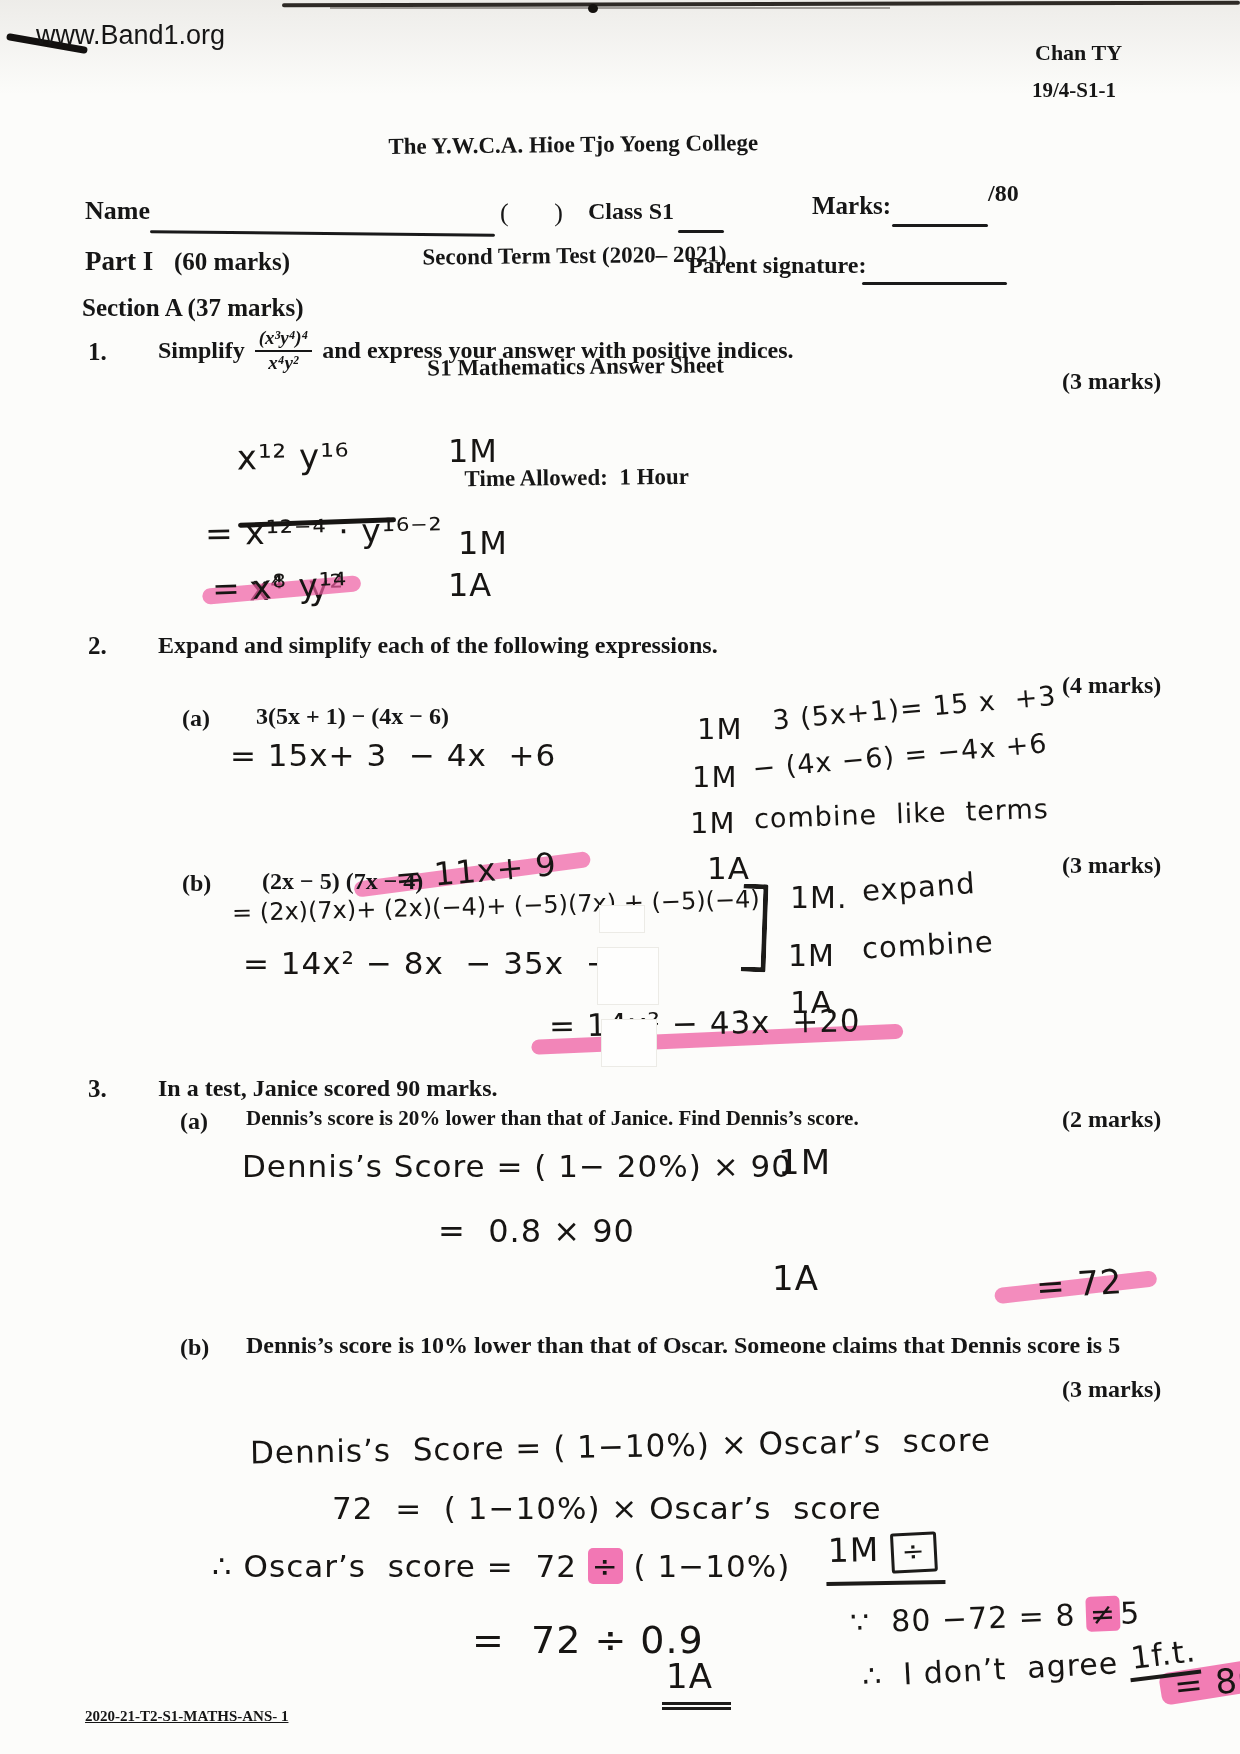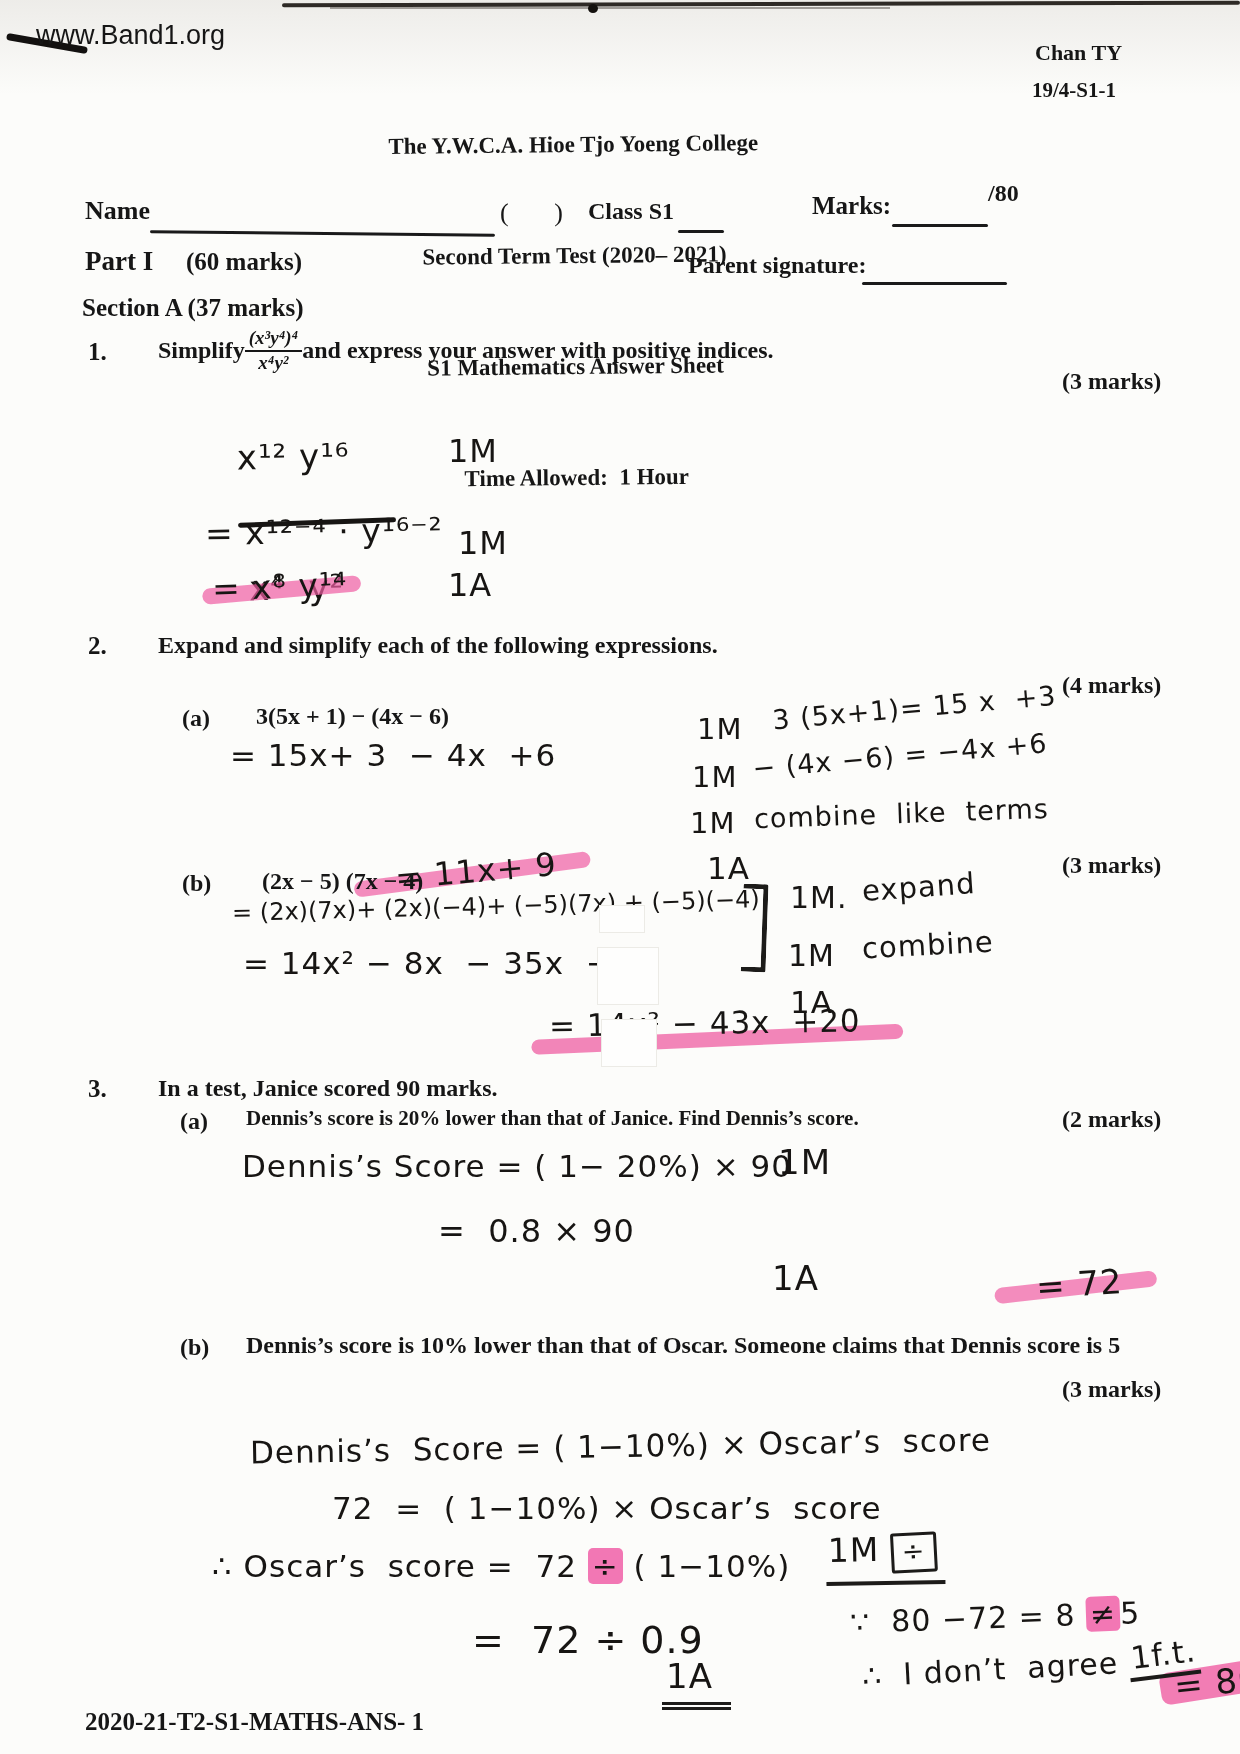--- a/index.html
+++ b/index.html
@@ -15,21 +15,21 @@
   
   .topline{position:absolute;left:282px;top:2px;width:958px;height:4px;background:#2e2a26;transform:rotate(-0.15deg);border-radius:2px;}
   .topline2{position:absolute;left:330px;top:7px;width:560px;height:2px;background:#6b6560;opacity:.6;}
   .topdot{position:absolute;left:588px;top:4px;width:10px;height:9px;background:#14110e;border-radius:50%;}
   .penstroke{position:absolute;left:6px;top:40px;width:82px;height:7px;background:#131110;border-radius:4px;transform:rotate(10deg);}
   .scanshade{position:absolute;left:0;top:0;right:0;height:95px;background:linear-gradient(180deg,rgba(185,180,172,.22),rgba(255,255,255,0));pointer-events:none;}
   
   .pfrac{display:inline-flex;flex-direction:column;align-items:center;font-style:italic;font-weight:bold;font-size:19px;line-height:1.05;}
   .pfrac .fnum{border-bottom:2.5px solid #161616;padding:0 4px 2px;}
   .pfrac .fden{padding-top:1px;}
-  .q1row{display:flex;align-items:center;text-align:center;}
+  .q1row{display:flex;align-items:center;gap:10px;text-align:center;}
   
   .hfrac .fnum{font-size:34px;}
   .hfrac .fbar{width:158px;height:4.5px;background:#171513;border-radius:3px;margin:6px 0 4px;transform:rotate(-1deg);}
   .hfrac .fden{font-size:34px;padding-left:10px;}
   
   .hl{position:relative;display:inline-block;}
   .hl::before{content:"";position:absolute;z-index:-1;left:-10px;right:-14px;top:38%;height:16px;
               background:#ef5da2;opacity:.7;border-radius:9px;transform:rotate(-3deg);}
   .band-long::before{left:-42px;right:-34px;transform:rotate(-2.5deg);}
   .band-under::before{top:74%;height:15px;left:-18px;right:-42px;transform:rotate(-1.5deg);opacity:.75;}
@@ -74,21 +74,21 @@
   <div class="bar" style="left:150px;top:232px;width:345px;transform:rotate(0.6deg);"></div>
   <div class="abs ser" style="left:500px;top:198px;font-size:26px;">(       )</div>
   <div class="abs ser b" style="left:588px;top:198px;font-size:24px;">Class S1</div>
   <div class="bar" style="left:678px;top:230px;width:46px;"></div>
   <div class="abs ser b" style="left:812px;top:192px;font-size:25px;">Marks:</div>
   <div class="bar" style="left:892px;top:224px;width:96px;"></div>
   <div class="abs ser b" style="left:988px;top:180px;font-size:24px;">/80</div>
 
   
   <div class="abs ser b" style="left:85px;top:246px;font-size:27px;">Part I</div>
-  <div class="abs ser b" style="left:174px;top:248px;font-size:25px;margin-left:12px;">(60 marks)</div>
+  <div class="abs ser b" style="left:174px;top:248px;font-size:25px;">(60 marks)</div>
   <div class="abs ser b" style="left:688px;top:252px;font-size:24px;">Parent signature:</div>
   <div class="bar" style="left:862px;top:282px;width:145px;"></div>
 
   
   <div class="abs ser b" style="left:82px;top:294px;font-size:25px;">Section A (37 marks)</div>
 
   
   <div class="abs ser b" style="left:88px;top:338px;font-size:25px;">1.</div>
   <div class="abs q1row ser q" style="left:158px;top:328px;font-size:24px;">
     <span>Simplify</span>
@@ -175,15 +175,15 @@
 
   <div class="abs hw" style="left:472px;top:1618px;font-size:38px;">=  72 ÷ 0.9</div>
   <div class="abs hw" style="left:850px;top:1600px;font-size:30px;transform:rotate(-2deg);"><span>∵  80 −72 = 8 </span><span class="blob">≠</span><span>5</span></div>
 
   <div class="abs hw hl band-thick" style="left:462px;top:1662px;font-size:34px;transform:rotate(-6deg);">= 80</div>
   <div class="abs hw dbl" style="left:662px;top:1656px;font-size:34px;">1A</div>
   <div class="abs hw" style="left:862px;top:1652px;font-size:30px;transform:rotate(-3deg);">∴  I don’t  agree</div>
   <div class="abs hw ftnote" style="left:1128px;top:1636px;font-size:31px;transform:rotate(-7deg);">1f.t.</div>
 
   
-  <div class="abs ser b" style="left:85px;top:1708px;font-size:25px;">2020-21-T2-S1-MATHS-ANS- 1</div>
+  <div class="abs ser b" style="left:85px;top:1708px;font-size:15px;text-decoration:underline;">2020-21-T2-S1-MATHS-ANS- 1</div>
 
 </div>
 
 </body></html>

